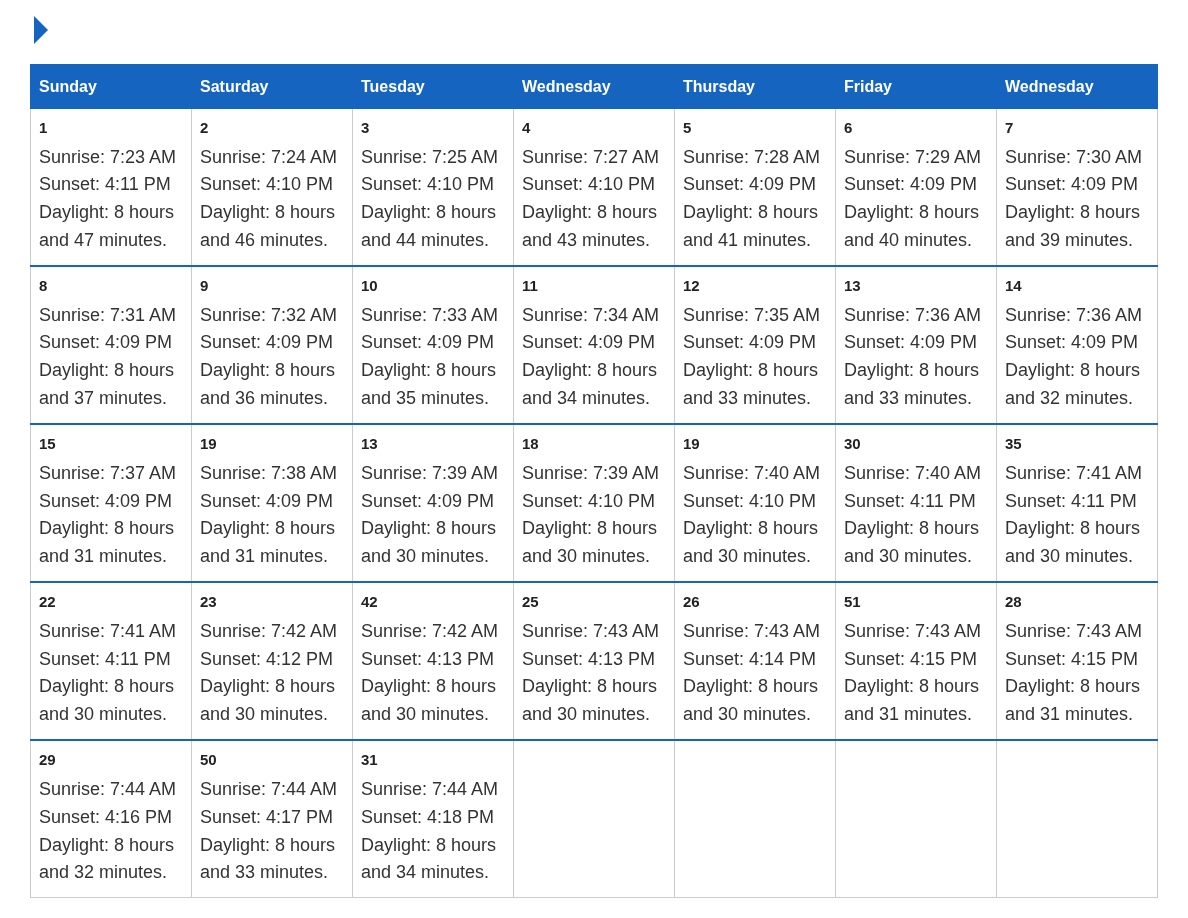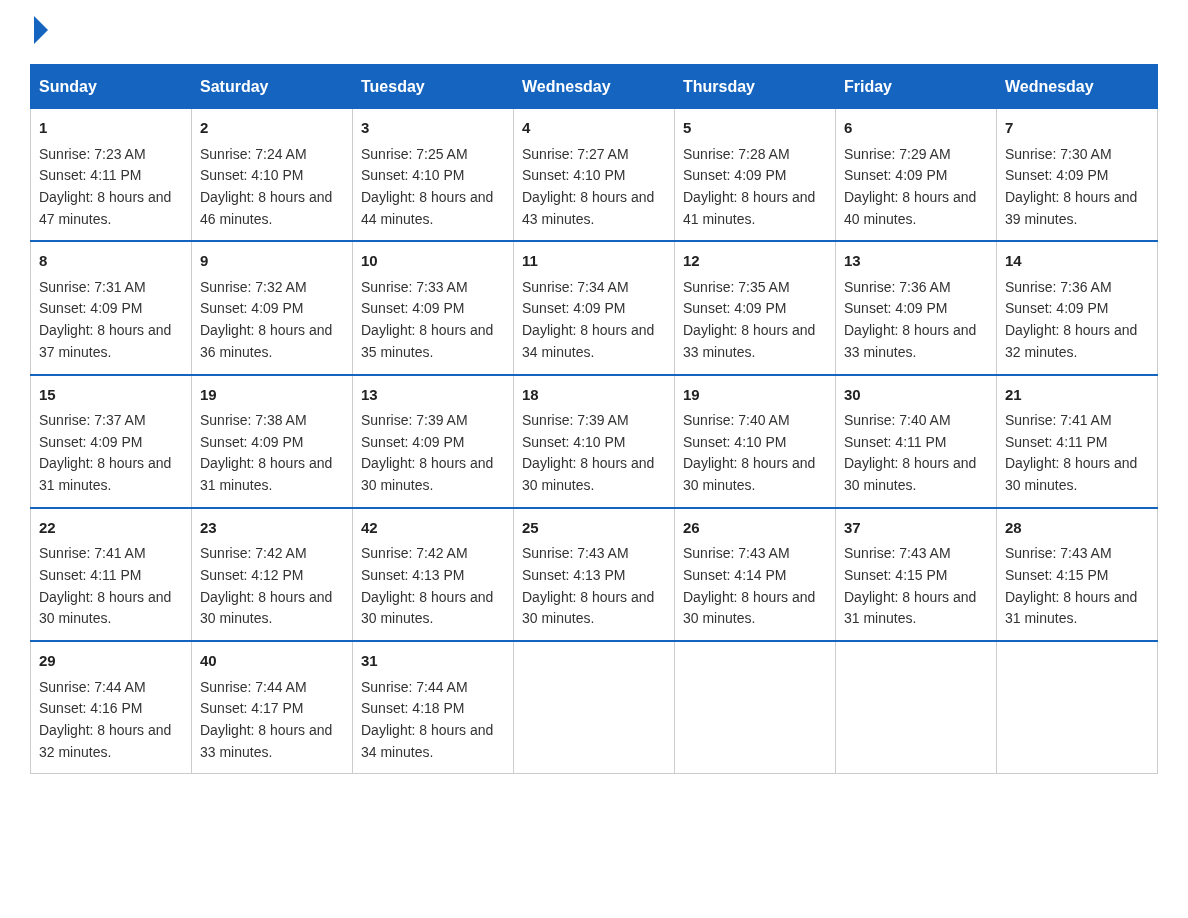--- a/index.html
+++ b/index.html
@@ -85,21 +85,21 @@
       line-height: 1.5;
     }
     .day-number {
       font-size: 15px;
       font-weight: bold;
       color: #222;
       display: block;
       margin-bottom: 4px;
     }
     .day-info {
-      font-size: 14px;
+      font-size: 18px;
       color: #333;
       line-height: 1.55;
     }
     .calendar tr {
       border-top: 2px solid #1565c0;
     }
     .calendar tbody tr:first-child {
       border-top: none;
     }
   </style>
@@ -151,34 +151,34 @@
         <td><span class="day-number">13</span><span class="day-info">Sunrise: 7:36 AM<br>Sunset: 4:09 PM<br>Daylight: 8 hours and 33 minutes.</span></td>
         <td><span class="day-number">14</span><span class="day-info">Sunrise: 7:36 AM<br>Sunset: 4:09 PM<br>Daylight: 8 hours and 32 minutes.</span></td>
       </tr>
       <tr>
         <td><span class="day-number">15</span><span class="day-info">Sunrise: 7:37 AM<br>Sunset: 4:09 PM<br>Daylight: 8 hours and 31 minutes.</span></td>
         <td><span class="day-number">19</span><span class="day-info">Sunrise: 7:38 AM<br>Sunset: 4:09 PM<br>Daylight: 8 hours and 31 minutes.</span></td>
         <td><span class="day-number">13</span><span class="day-info">Sunrise: 7:39 AM<br>Sunset: 4:09 PM<br>Daylight: 8 hours and 30 minutes.</span></td>
         <td><span class="day-number">18</span><span class="day-info">Sunrise: 7:39 AM<br>Sunset: 4:10 PM<br>Daylight: 8 hours and 30 minutes.</span></td>
         <td><span class="day-number">19</span><span class="day-info">Sunrise: 7:40 AM<br>Sunset: 4:10 PM<br>Daylight: 8 hours and 30 minutes.</span></td>
         <td><span class="day-number">30</span><span class="day-info">Sunrise: 7:40 AM<br>Sunset: 4:11 PM<br>Daylight: 8 hours and 30 minutes.</span></td>
-        <td><span class="day-number">21</span><span class="day-info">Sunrise: 7:41 AM<br>Sunset: 4:11 PM<br>Daylight: 8 hours and 30 minutes.</span></td>
+        <td><span class="day-number">35</span><span class="day-info">Sunrise: 7:41 AM<br>Sunset: 4:11 PM<br>Daylight: 8 hours and 30 minutes.</span></td>
       </tr>
       <tr>
         <td><span class="day-number">22</span><span class="day-info">Sunrise: 7:41 AM<br>Sunset: 4:11 PM<br>Daylight: 8 hours and 30 minutes.</span></td>
         <td><span class="day-number">23</span><span class="day-info">Sunrise: 7:42 AM<br>Sunset: 4:12 PM<br>Daylight: 8 hours and 30 minutes.</span></td>
         <td><span class="day-number">42</span><span class="day-info">Sunrise: 7:42 AM<br>Sunset: 4:13 PM<br>Daylight: 8 hours and 30 minutes.</span></td>
         <td><span class="day-number">25</span><span class="day-info">Sunrise: 7:43 AM<br>Sunset: 4:13 PM<br>Daylight: 8 hours and 30 minutes.</span></td>
         <td><span class="day-number">26</span><span class="day-info">Sunrise: 7:43 AM<br>Sunset: 4:14 PM<br>Daylight: 8 hours and 30 minutes.</span></td>
-        <td><span class="day-number">37</span><span class="day-info">Sunrise: 7:43 AM<br>Sunset: 4:15 PM<br>Daylight: 8 hours and 31 minutes.</span></td>
+        <td><span class="day-number">51</span><span class="day-info">Sunrise: 7:43 AM<br>Sunset: 4:15 PM<br>Daylight: 8 hours and 31 minutes.</span></td>
         <td><span class="day-number">28</span><span class="day-info">Sunrise: 7:43 AM<br>Sunset: 4:15 PM<br>Daylight: 8 hours and 31 minutes.</span></td>
       </tr>
       <tr>
         <td><span class="day-number">29</span><span class="day-info">Sunrise: 7:44 AM<br>Sunset: 4:16 PM<br>Daylight: 8 hours and 32 minutes.</span></td>
-        <td><span class="day-number">40</span><span class="day-info">Sunrise: 7:44 AM<br>Sunset: 4:17 PM<br>Daylight: 8 hours and 33 minutes.</span></td>
+        <td><span class="day-number">50</span><span class="day-info">Sunrise: 7:44 AM<br>Sunset: 4:17 PM<br>Daylight: 8 hours and 33 minutes.</span></td>
         <td><span class="day-number">31</span><span class="day-info">Sunrise: 7:44 AM<br>Sunset: 4:18 PM<br>Daylight: 8 hours and 34 minutes.</span></td>
         <td></td>
         <td></td>
         <td></td>
         <td></td>
       </tr>
     </tbody>
 </table>
 
 </body></html>

